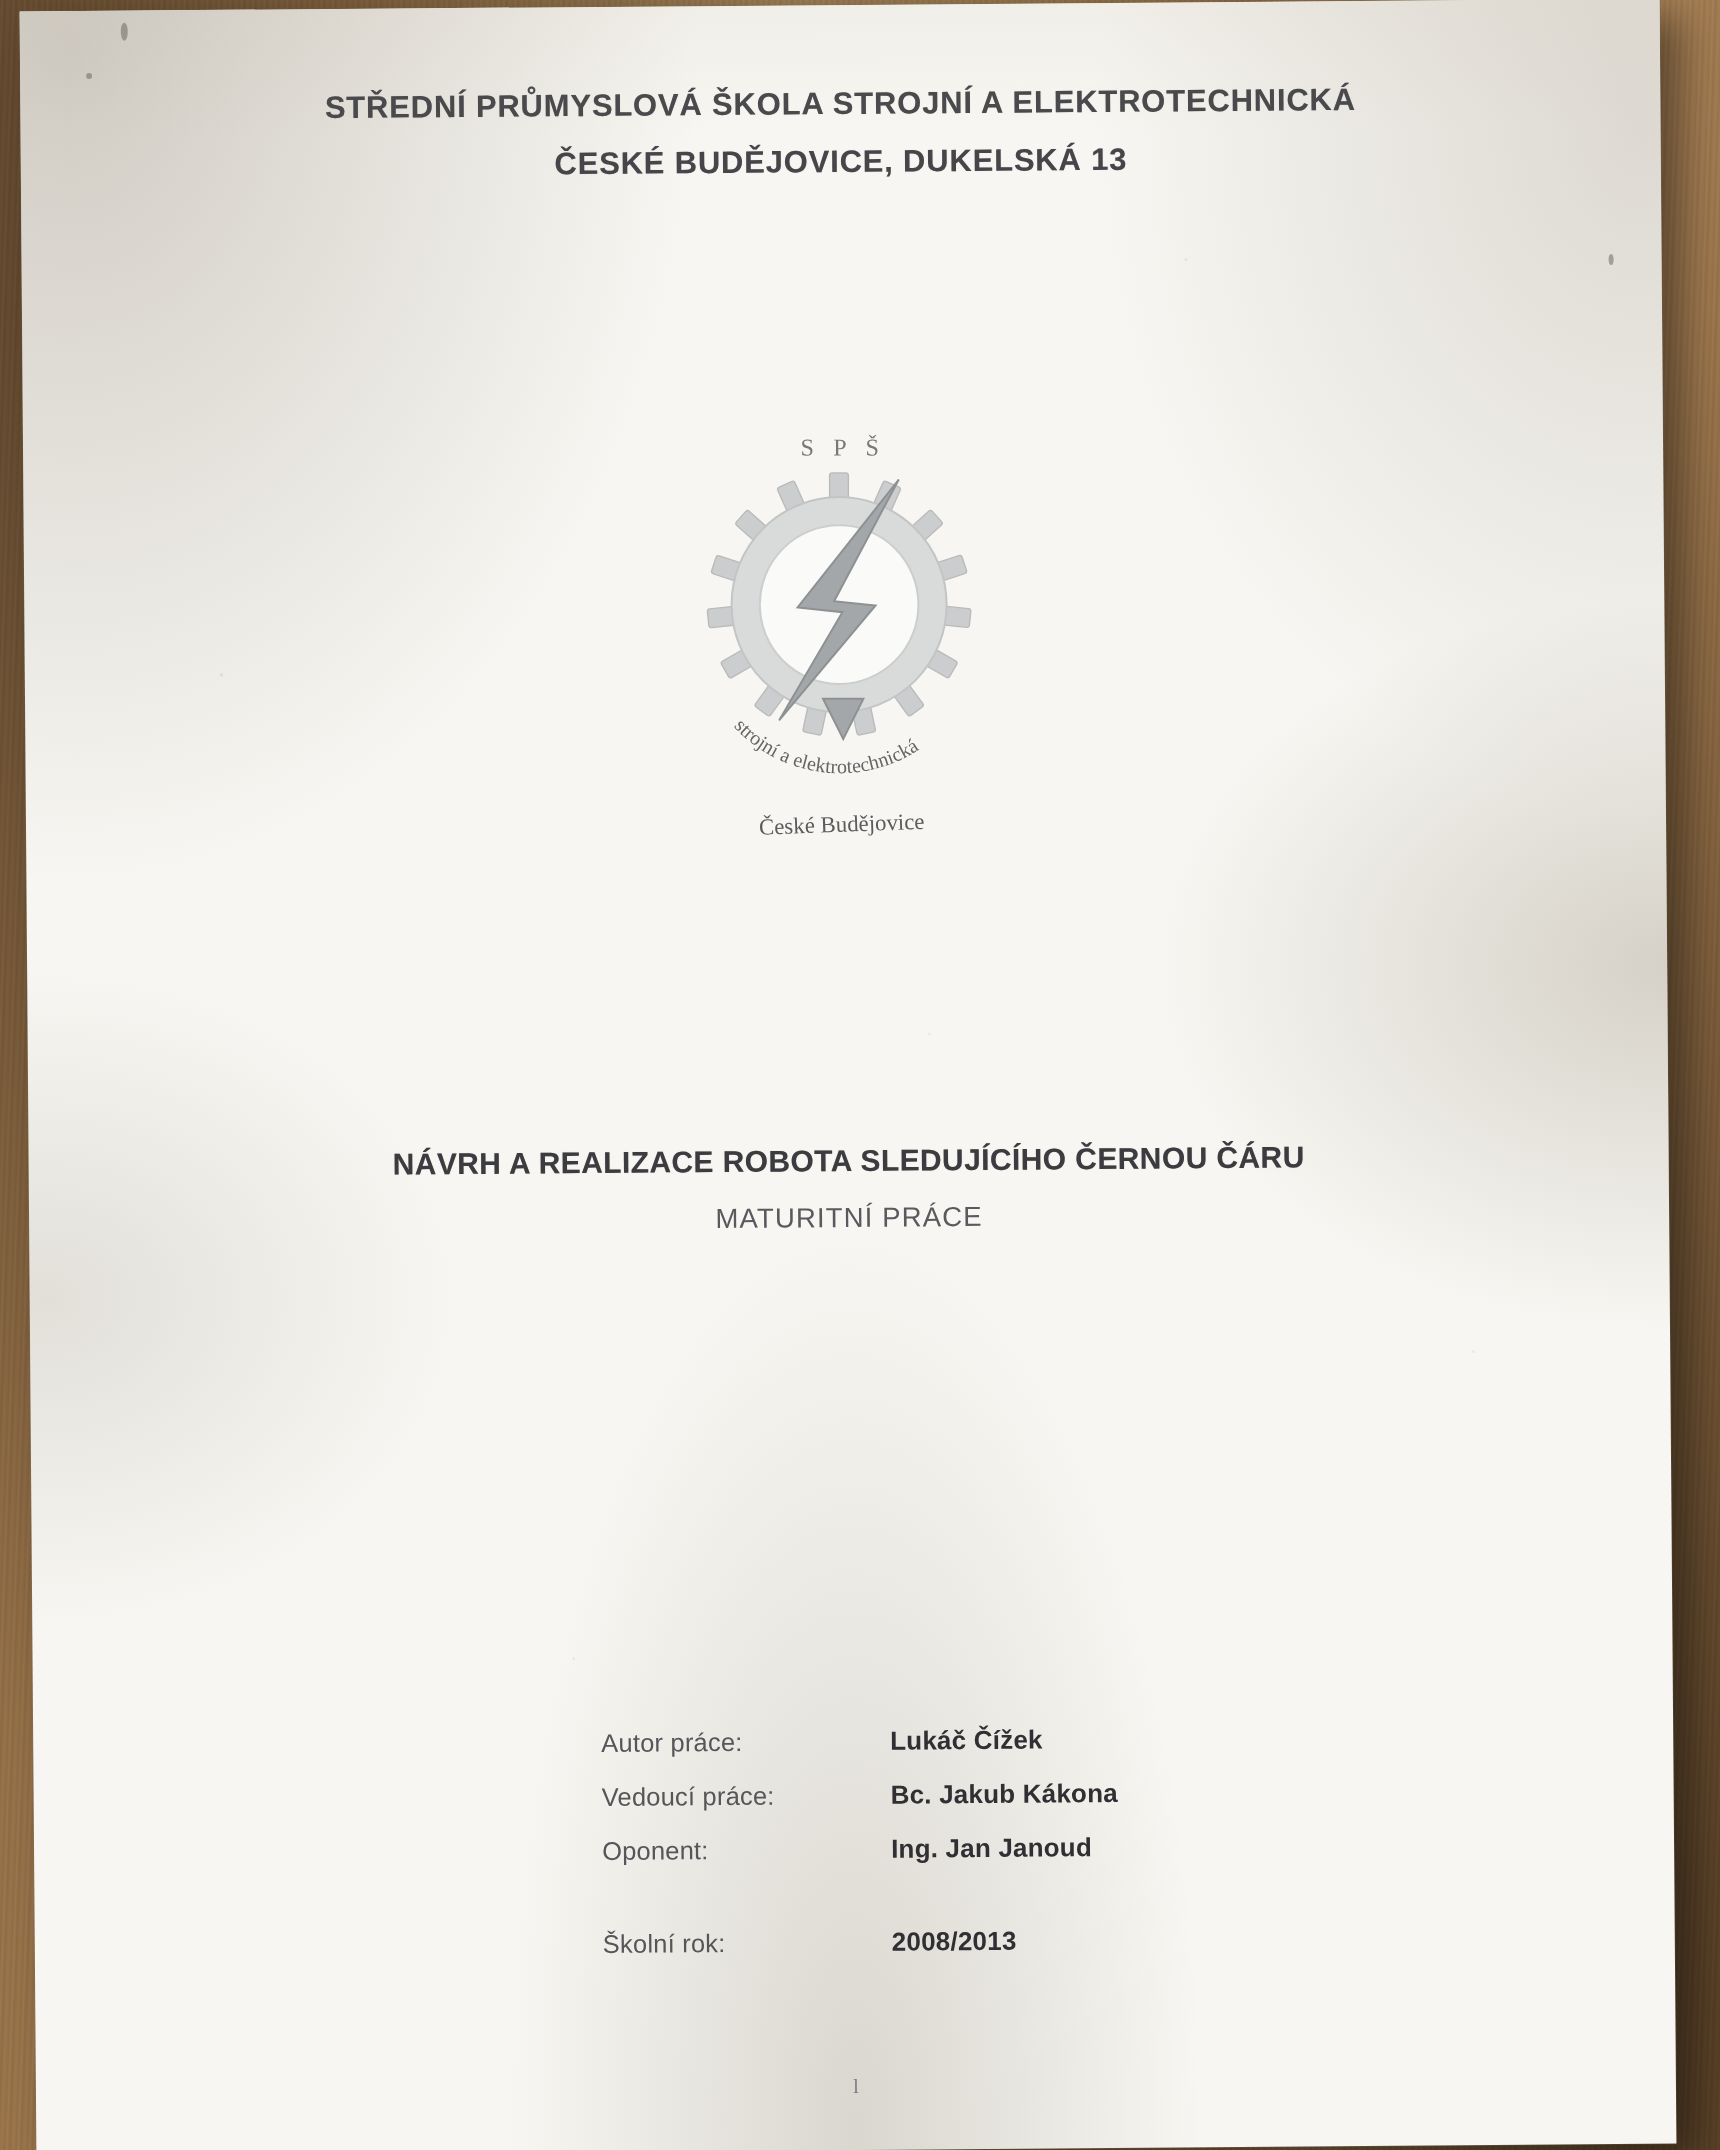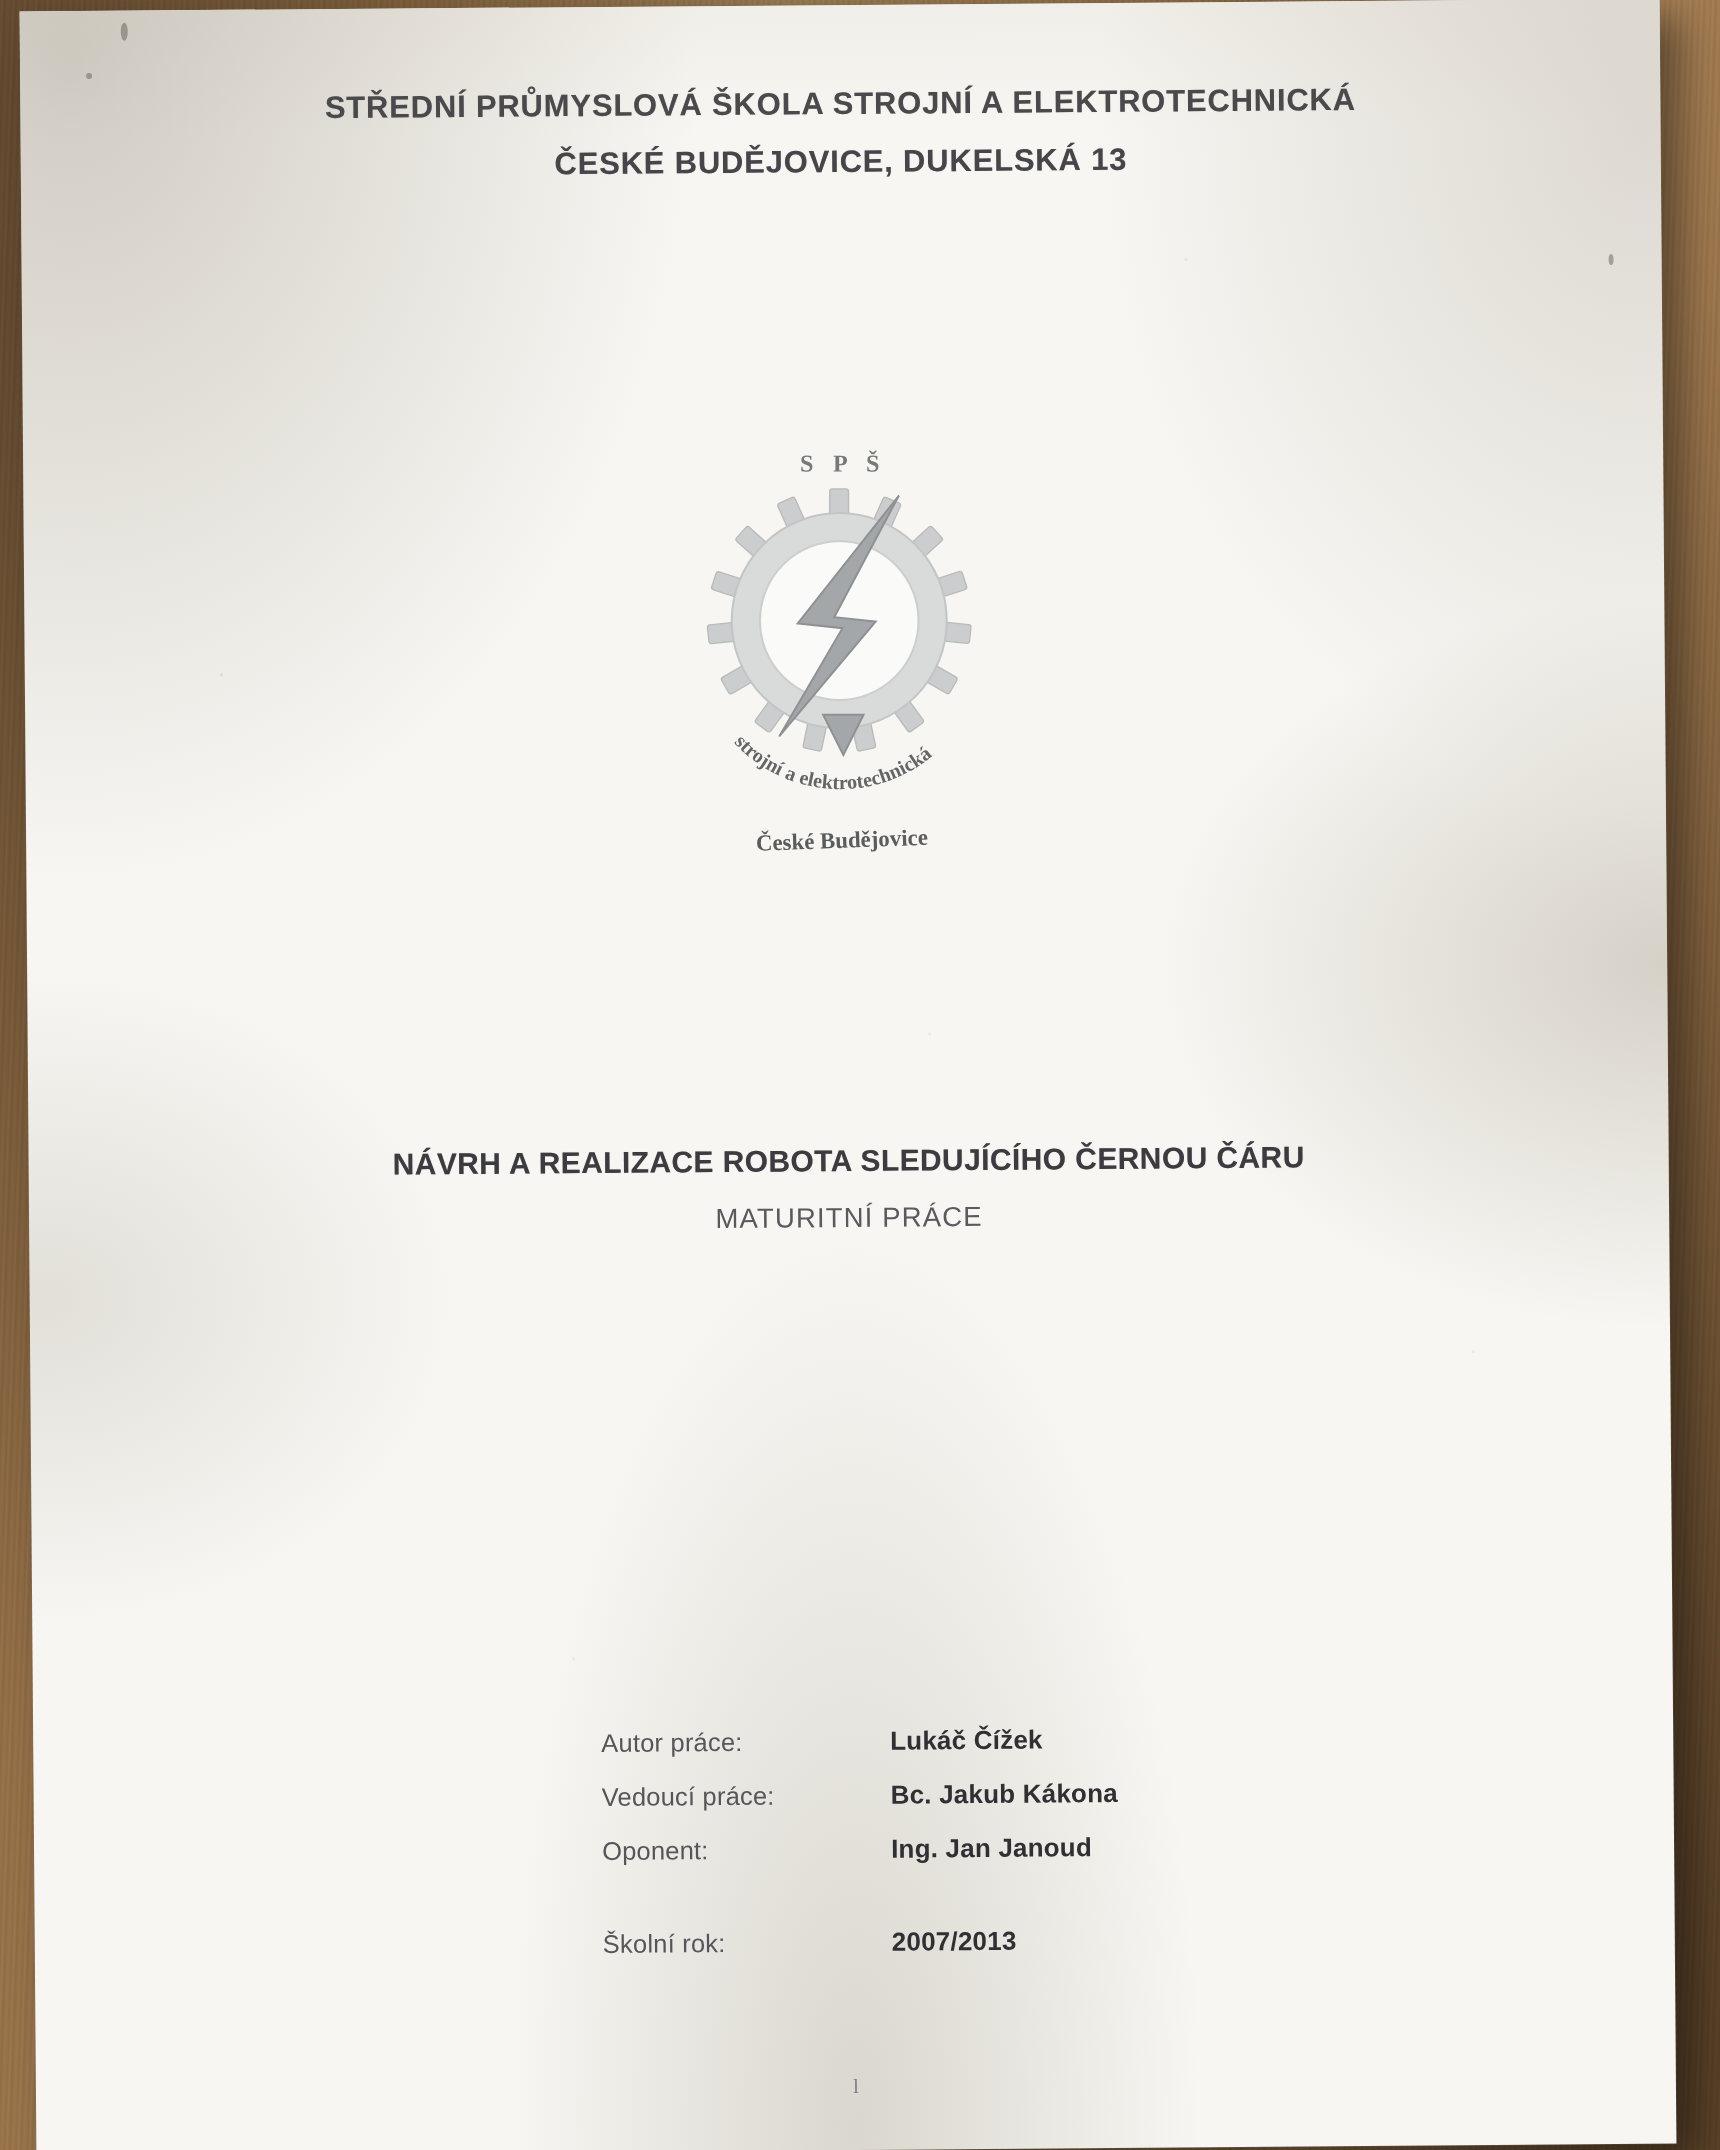--- a/index.html
+++ b/index.html
@@ -109,27 +109,26 @@
     font-weight: bold;
     letter-spacing: 0.8px;
     margin-top: 21.5px;
     color: #46464a;
     text-shadow: 0 0 0.7px rgba(80,80,85,0.35);
   }
 
   
   .logo-wrap {
     position: absolute;
-    top: 414px;
+    top: 398px;
     left: 50%;
     transform: translateX(-50%) rotate(0.4deg);
     width: 363px;
     height: 457px;
     opacity: .92;
-    font-weight: bold;
   }
   .logo-wrap svg { display: block; }
 
   
   .title-block {
     position: absolute;
     top: 1139px;
     left: 0;
     width: 100%;
     text-align: center;
@@ -277,21 +276,21 @@
 
       <div class="credit-row">
         <div class="credit-label">Oponent:</div>
         <div class="credit-value">Ing. Jan Janoud</div>
       </div>
 
       <div class="credits-gap"></div>
 
       <div class="credit-row">
         <div class="credit-label">Školní rok:</div>
-        <div class="credit-value">2007/2013</div>
+        <div class="credit-value">2008/2013</div>
       </div>
     </div>
 
     <div class="page-number">l</div>
 
   </div>
 </div>
 
 
 </body></html>

